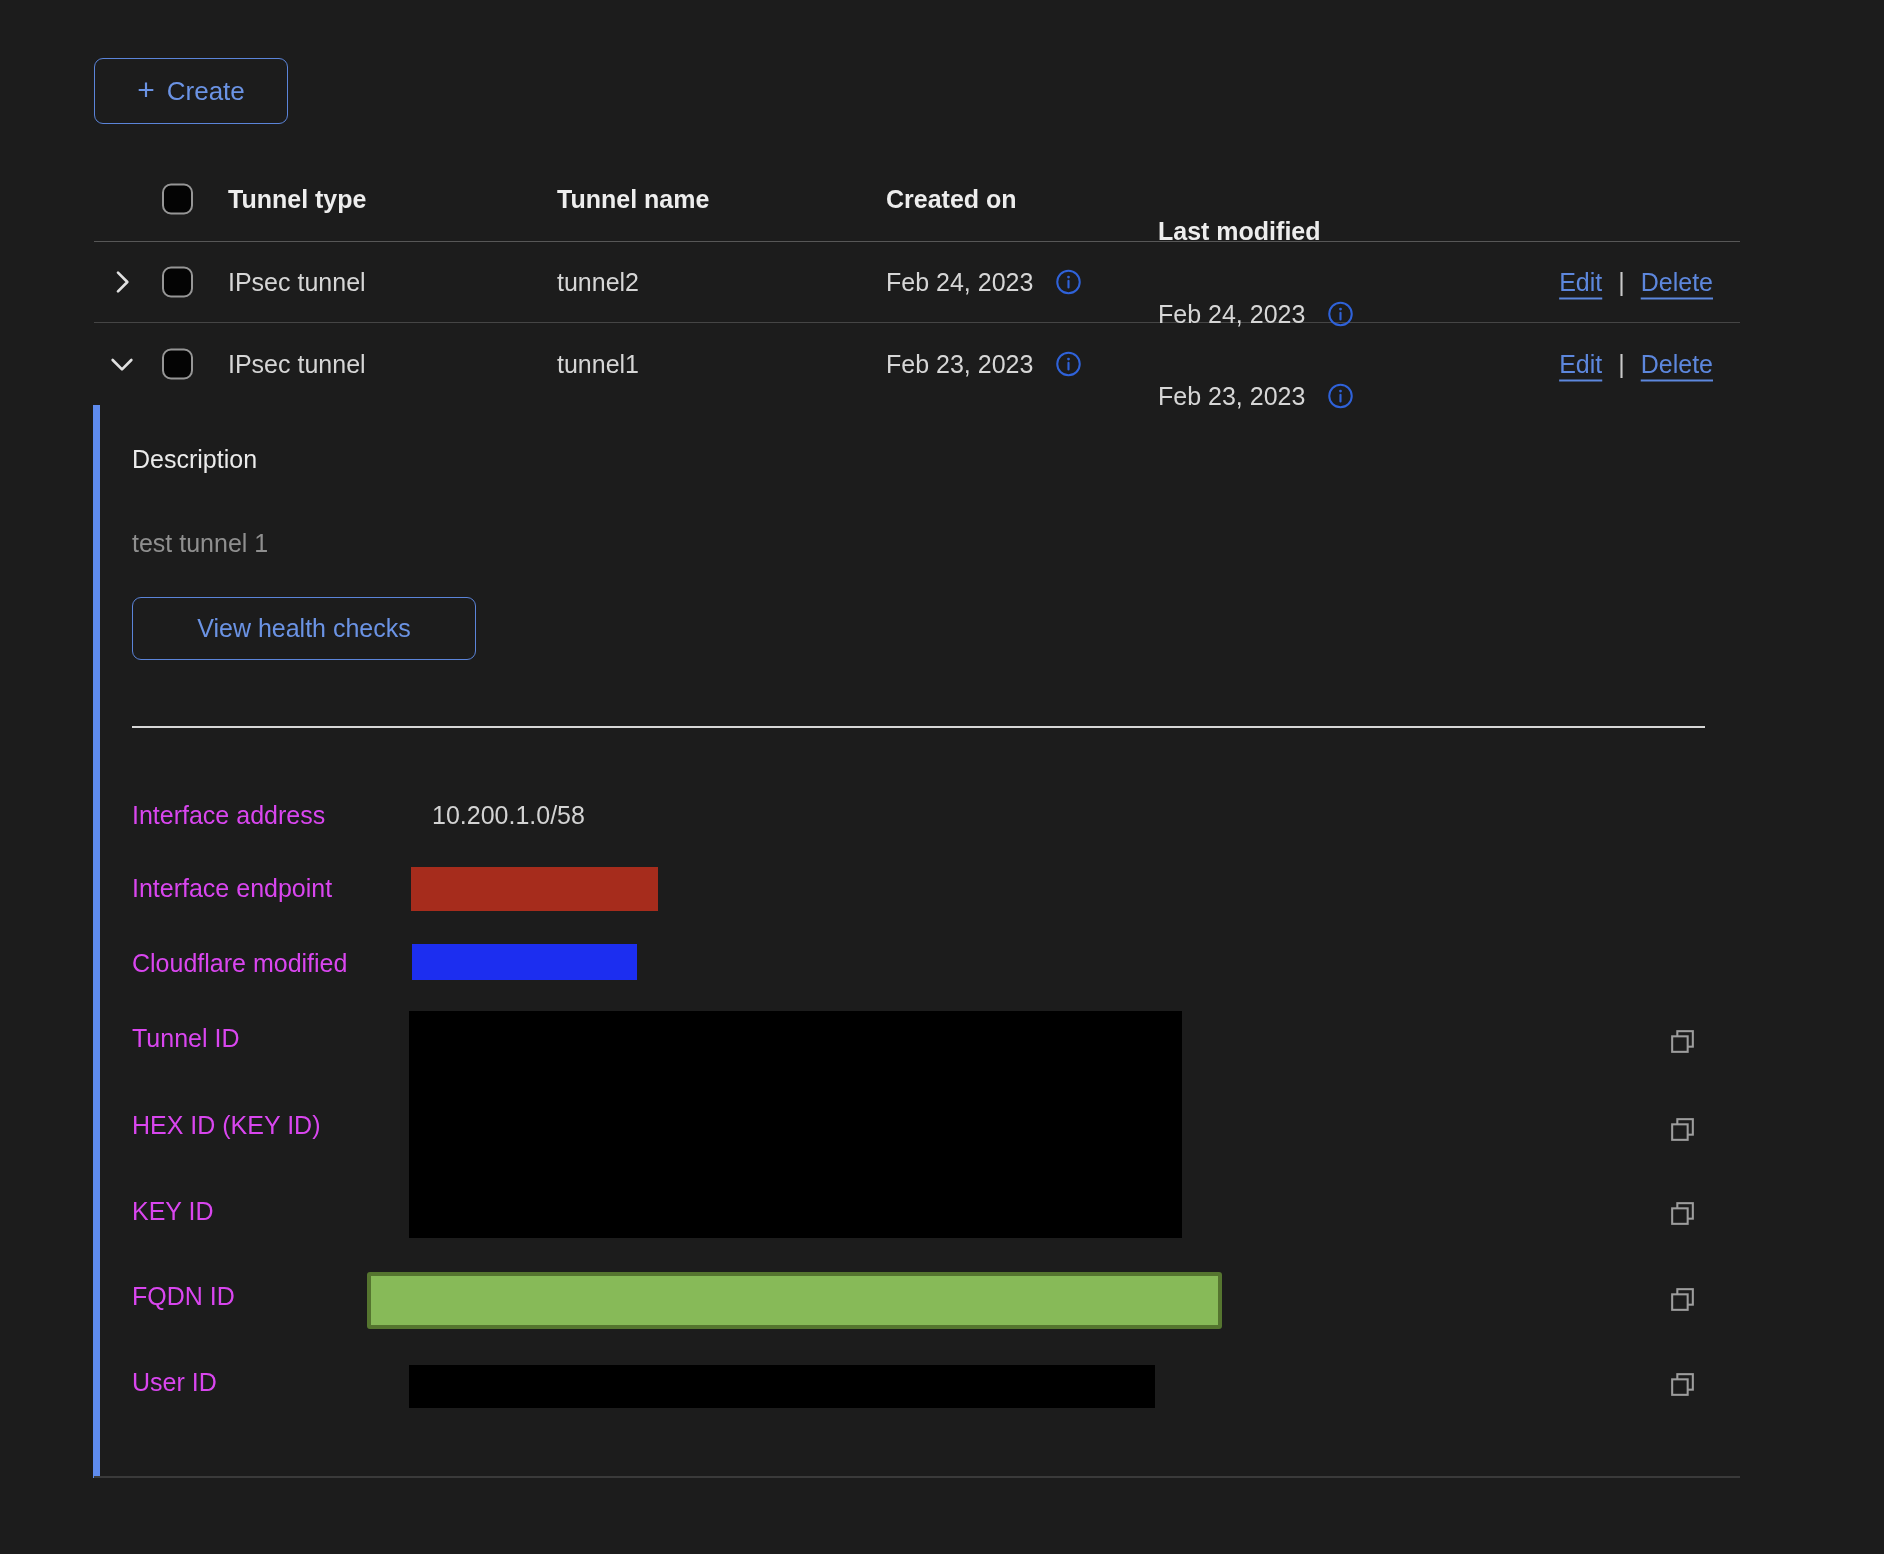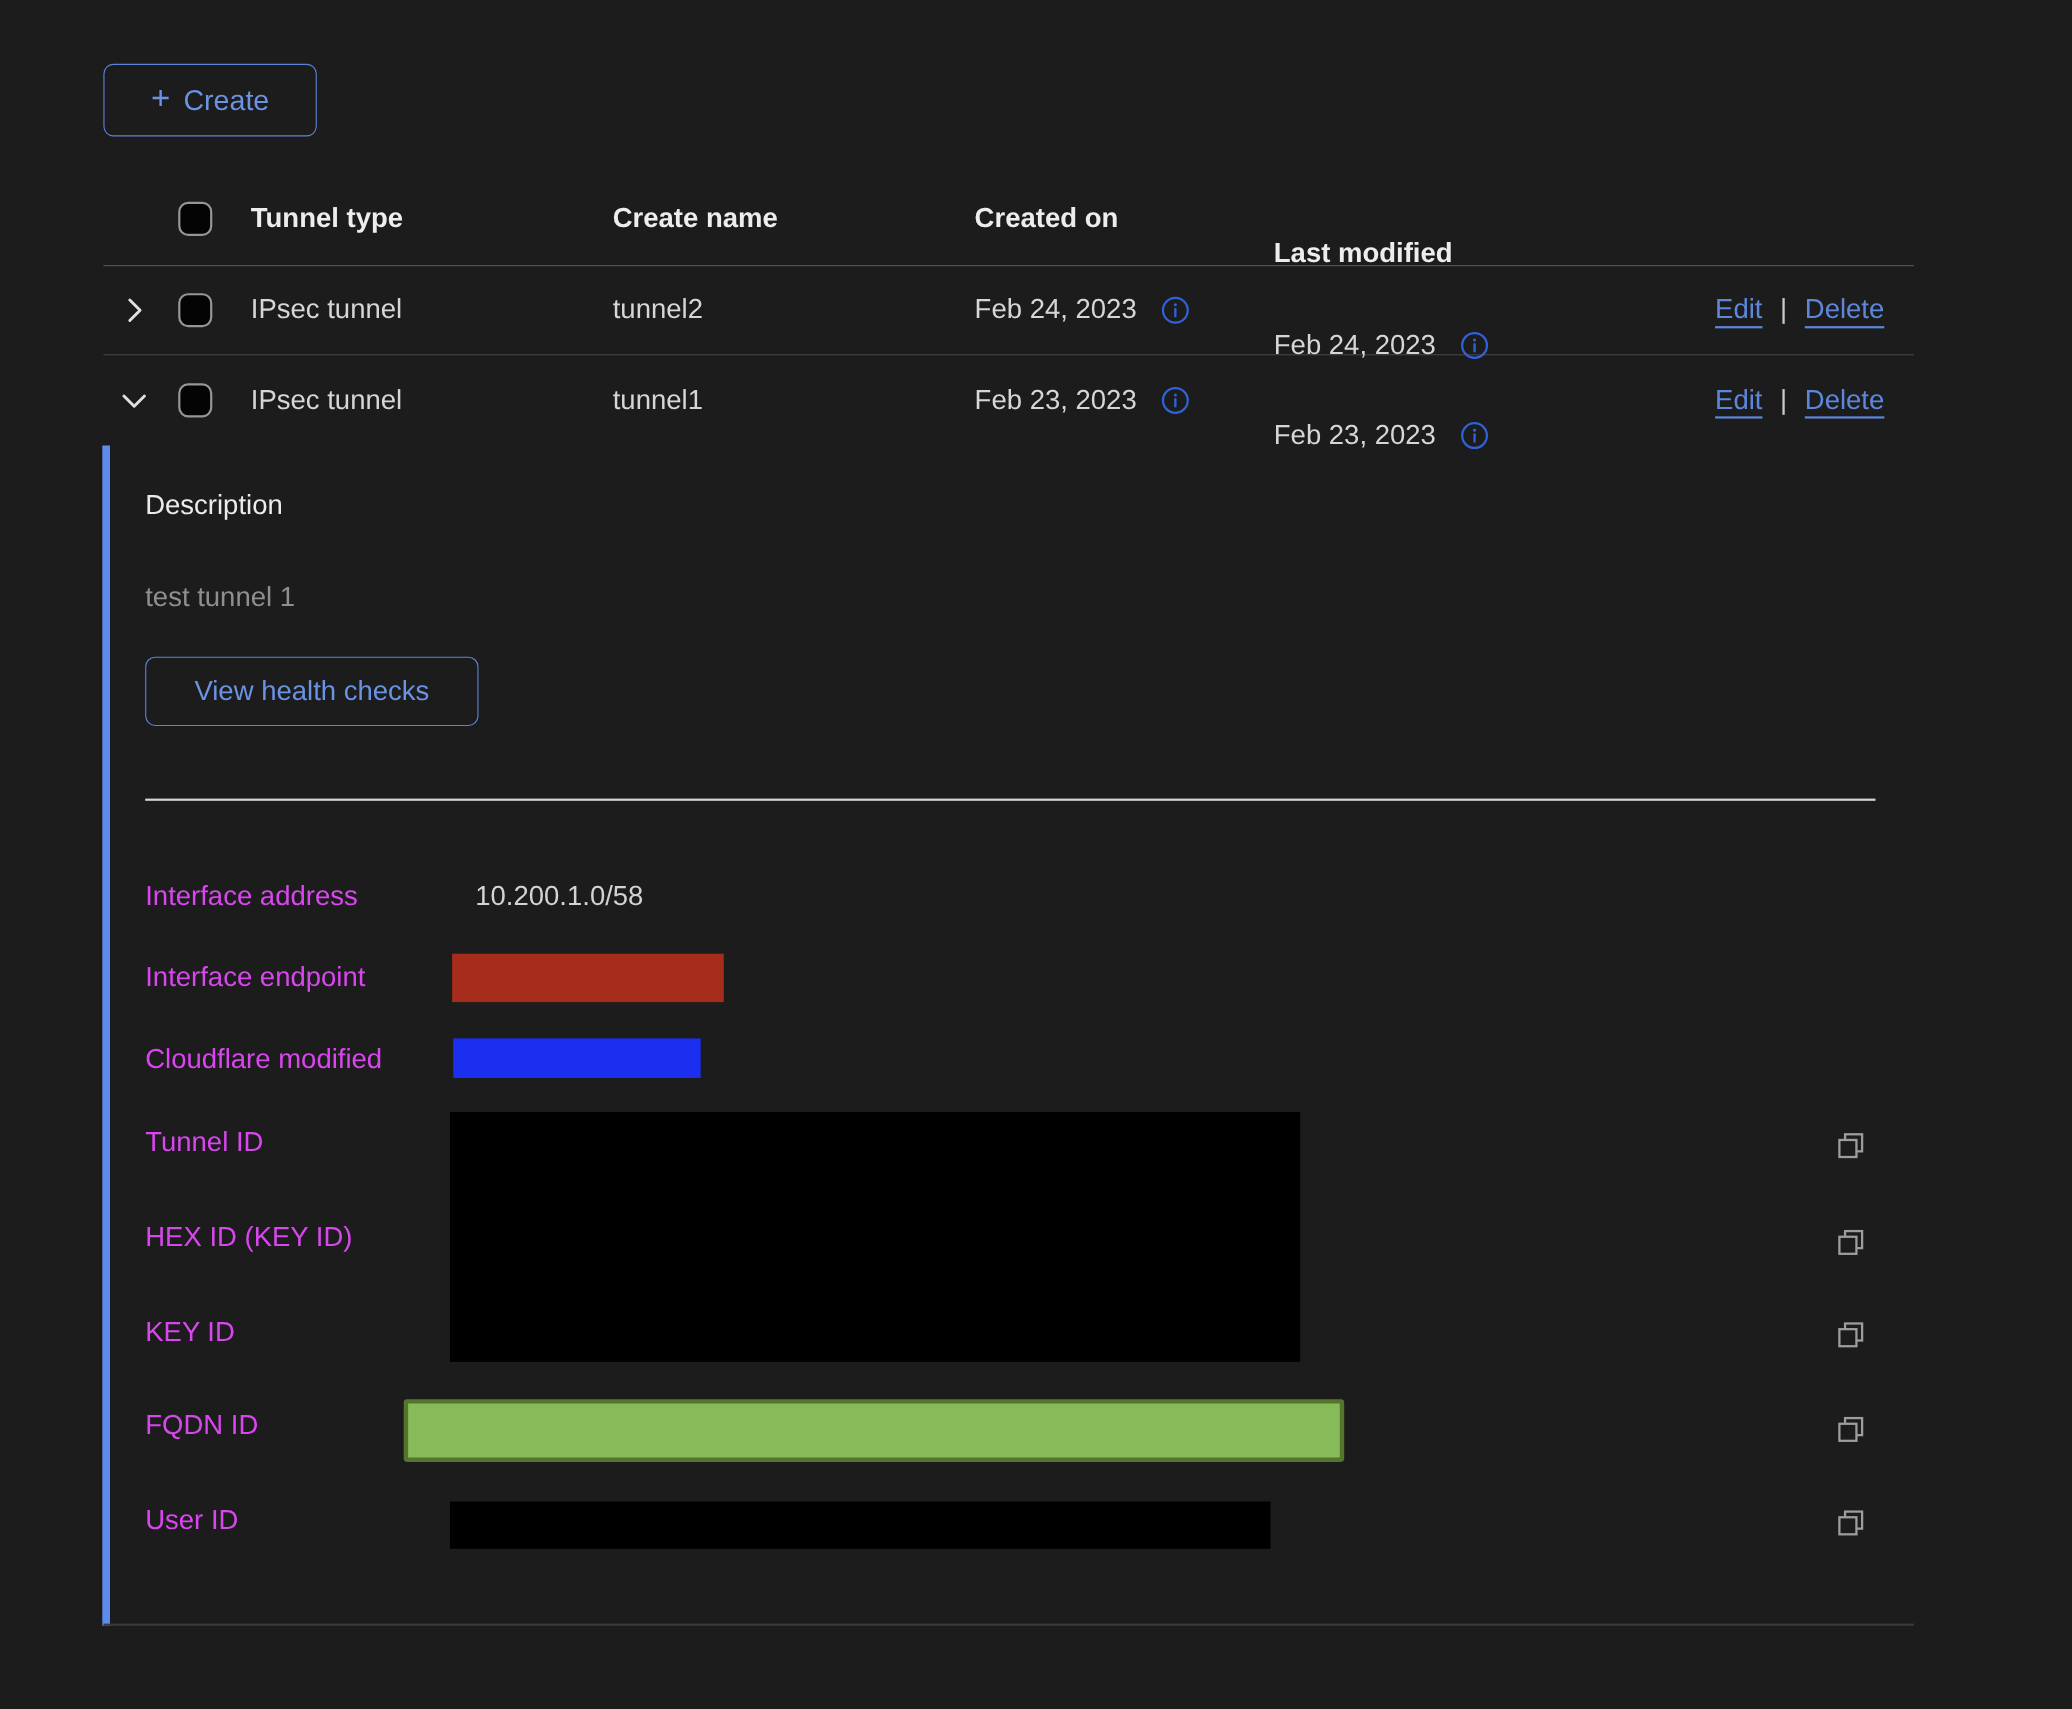--- a/index.html
+++ b/index.html
@@ -46,21 +46,21 @@
   .action-sep { color:#c9c9c9; }
   .info-btn { background:none; border:none; padding:0; cursor:pointer; display:flex; align-items:center; }
   
   .panel-leftbar { position:absolute; left:93px; top:405px; width:7px; height:1073px; }
   .panel-bottomline { position:absolute; left:94px; top:1476px; width:1646px; height:2px; background:#3a3a3a; }
   .p-label { position:absolute; left:132px; color:#d946ef; line-height:30px; white-space:nowrap; }
   .p-value { position:absolute; color:#d3d3d3; line-height:30px; white-space:nowrap; }
   .desc-label { top:444px; color:#ebebeb;text-align:right; }
   .desc-value { left:132px; top:528px; color:#8f8f8f; }
   .health-btn {
-    position:absolute; left:132px; top:597px; width:303px; height:63px;
+    position:absolute; left:132px; top:597px; width:344px; height:63px;
     background:transparent; border:1.5px solid #5b84d9; border-radius:9px;
     color:#6b93e4; font-family:inherit; font-size:25px; cursor:pointer;
   }
   .divider { position:absolute; left:132px; top:726px; width:1573px; height:2px; background:#d6d6d6; }
   .redact { position:absolute; }
   .redact-customer { left:411px; top:867px; width:247px; height:44px; }
   .redact-cloudflare { left:412px; top:944px; width:225px; height:36px; }
   .redact-ids { left:409px; top:1011px; width:773px; height:227px; }
   .redact-fqdn { left:367px; top:1272px; width:855px; height:57px; border:4px solid #55752f; border-radius:3px; }
   .redact-user { left:409px; top:1365px; width:746px; height:43px; }
@@ -78,21 +78,21 @@
   <button class="create-btn">
     <span class="plus">+</span>
     <span>Create</span>
   </button>
 
   <div class="thead">
     <span class="cell c-check">
         <span class="checkbox"></span>
       </span>
     <span class="cell c-type">Tunnel type</span>
-    <span class="cell c-name">Create name</span>
+    <span class="cell c-name">Tunnel name</span>
     <span class="cell c-created">Created on</span>
     <span class="cell c-modified">Last modified</span>
   </div>
 
   <div class="trow r1">
     <button class="cell c-expander">
       <svg width="32" height="32" viewBox="0 0 24 24" fill="none" stroke="#e0e0e0" stroke-width="2" stroke-linecap="round" stroke-linejoin="round">
           <polyline points="9 5 16 12 9 19"></polyline>
         </svg>
     </button>

